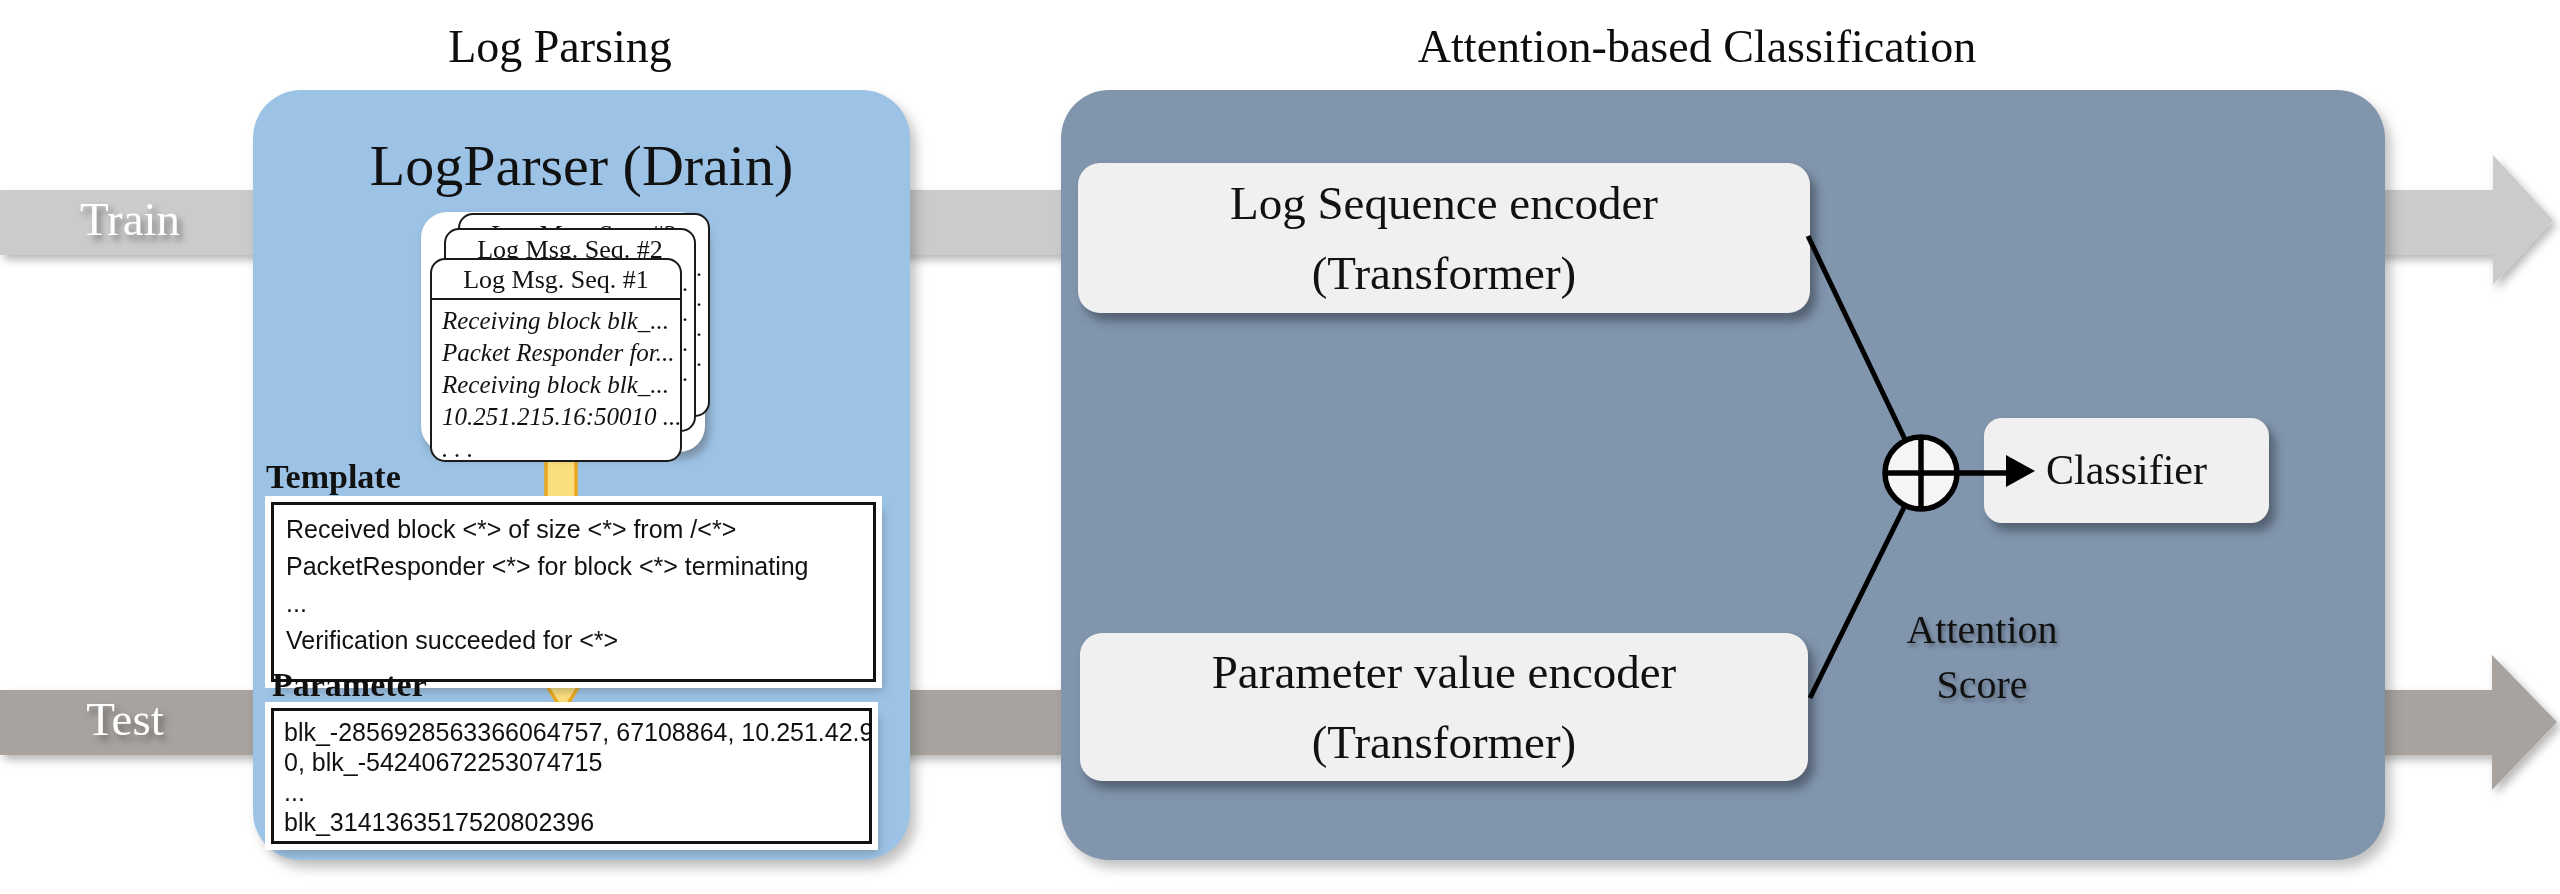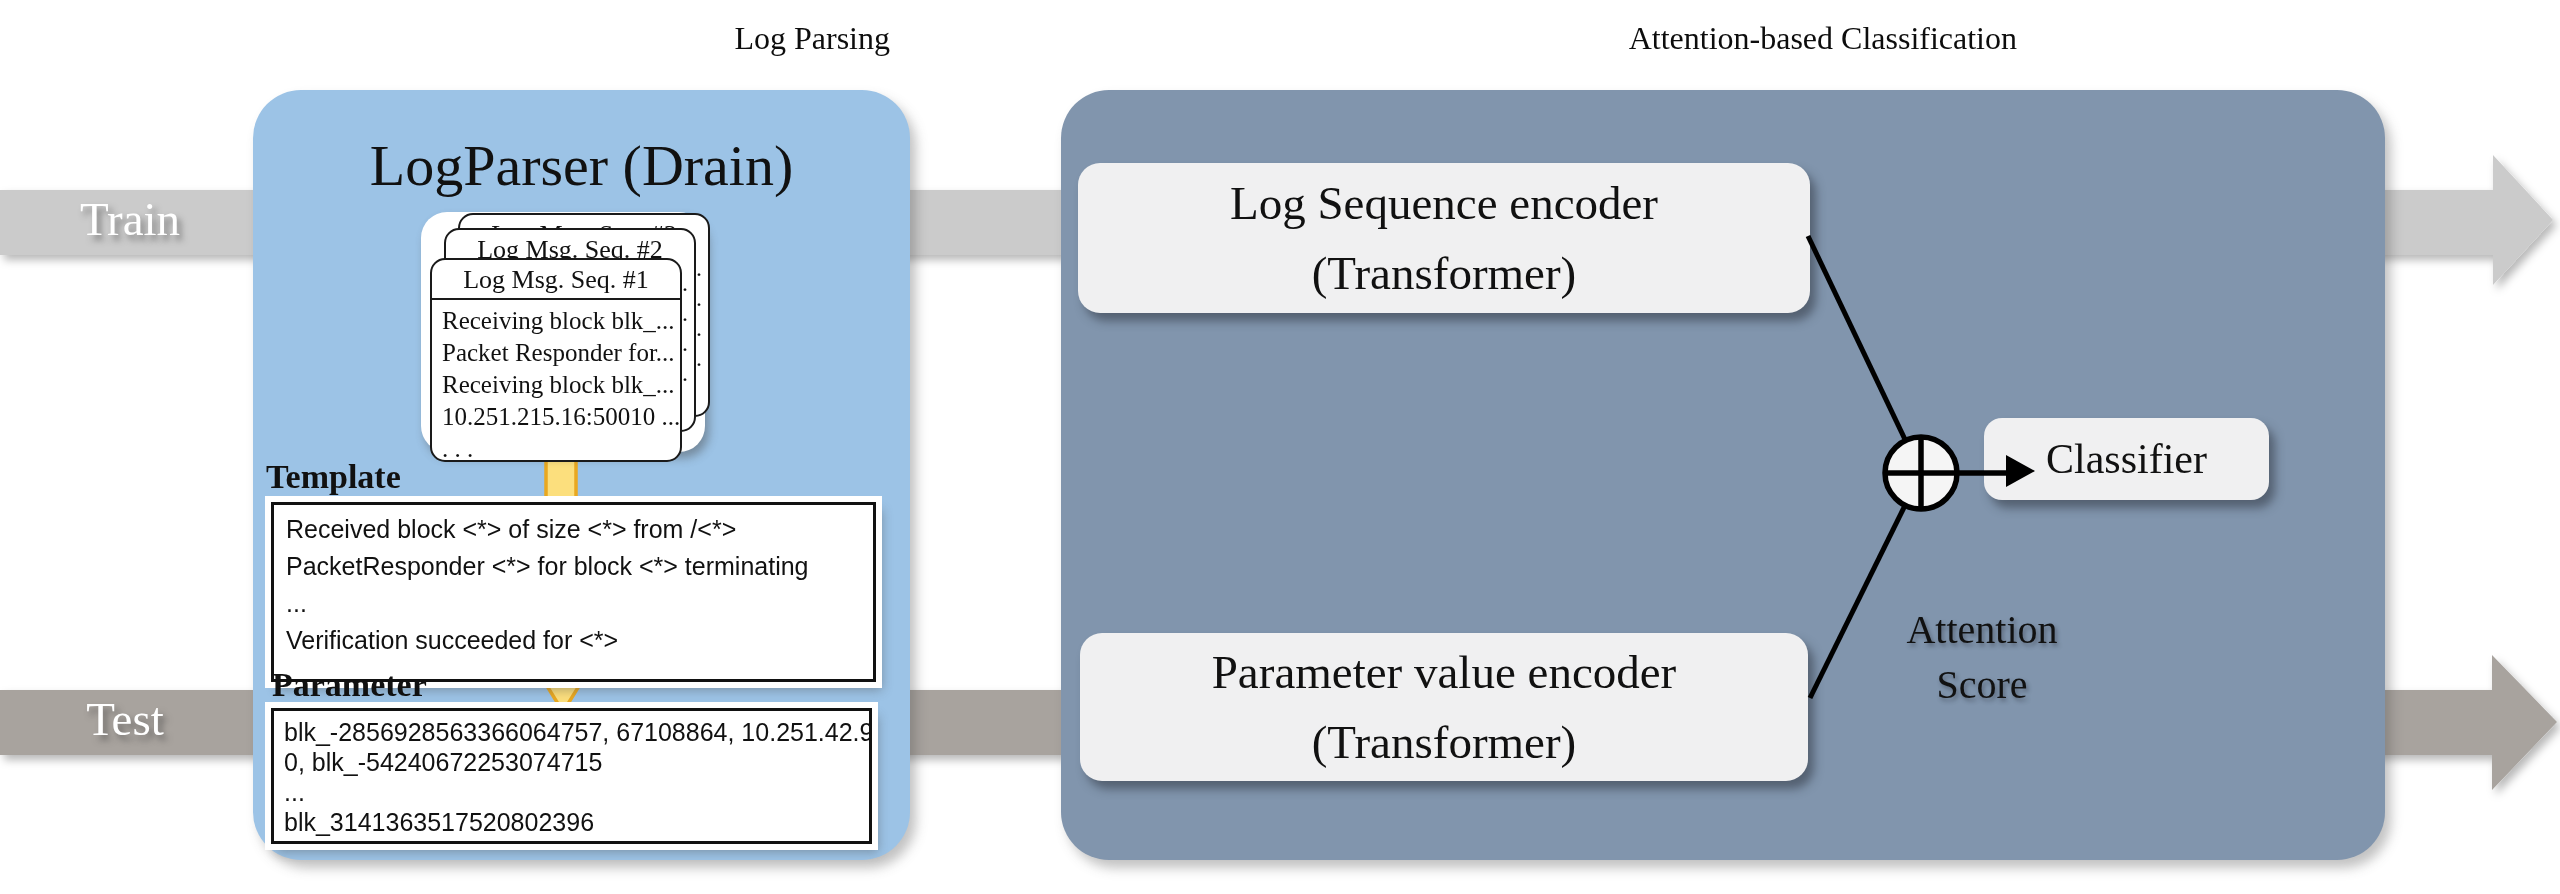--- a/index.html
+++ b/index.html
@@ -1,21 +1,21 @@
 <!DOCTYPE html>
 <html><head>
 <meta charset="utf-8">
 <style>
   html,body{margin:0;padding:0;background:#fff;}
   .canvas{position:relative;width:2560px;height:894px;background:#ffffff;overflow:hidden;
           font-family:"Liberation Serif","DejaVu Serif",serif;color:#111;}
   .abs{position:absolute;}
 
   
-  .sec-title{font-size:32px;text-align:right;color:#0d0d0d;z-index:4;}
+  .sec-title{font-size:46px;text-align:center;color:#0d0d0d;z-index:4;}
 
   
   #bands{left:0;top:0;z-index:1;}
   .flow-label{color:#fff;font-size:47px;text-align:center;z-index:4;
               text-shadow:4px 5px 6px rgba(60,60,60,.55);}
 
   
   .panel{border-radius:48px;z-index:2;}
   .panel.blue{left:253px;top:90px;width:657px;height:770px;background:#9cc3e6;
               box-shadow:6px 8px 12px rgba(80,80,80,.35);}
@@ -24,41 +24,41 @@
 
   .logparser-title{left:253px;top:132px;width:657px;text-align:center;font-size:58px;z-index:4;}
 
   
   .card-stack{left:421px;top:212px;width:284px;height:240px;background:#fff;border-radius:26px;
               box-shadow:4px 6px 10px rgba(70,70,70,.45);z-index:4;}
   .log-card{position:absolute;width:248px;height:200px;background:#fff;border:2.5px solid #1a1a1a;
             border-radius:15px;overflow:hidden;}
   .log-card .hdr{font-size:26px;text-align:center;padding-top:5px;height:33px;}
   .log-card.front .hdr{border-bottom:2.5px solid #1a1a1a;}
-  .log-card .body{font-size:25px;line-height:32px;padding:5px 0 0 10px;white-space:pre;}
+  .log-card .body{font-size:25px;line-height:32px;padding:5px 0 0 10px;white-space:pre;font-style:italic;}
   .log-card .dots{position:absolute;right:5px;top:44px;font-size:24px;line-height:30px;white-space:pre;}
 
   
   #yellow-arrow{z-index:3;}
 
   
   .blk-label{font-size:34px;font-weight:bold;z-index:4;}
   .white-box{background:#fff;border:3px solid #111;box-shadow:0 0 0 6px #ffffff,6px 8px 10px rgba(70,70,70,.4);
              z-index:4;font-family:"Liberation Sans","DejaVu Sans",sans-serif;
              font-size:25px;line-height:37px;white-space:pre;overflow:hidden;}
   #template-box{left:271px;top:502px;width:575px;height:162px;padding:6px 12px;}
   #parameter-box{left:271px;top:708px;width:575px;height:118px;padding:6px 10px;line-height:30px;}
 
   
   .enc-box{background:#f0f0f1;border-radius:22px;box-shadow:6px 8px 10px rgba(40,45,55,.5);
            display:flex;flex-direction:column;align-items:center;justify-content:center;
            font-size:47px;line-height:70px;text-align:center;z-index:4;}
   #seq-encoder{left:1078px;top:163px;width:732px;height:150px;align-items:center;}
   #param-encoder{left:1080px;top:633px;width:728px;height:148px;}
-  #classifier-box{left:1984px;top:418px;width:285px;height:82px;border-radius:18px;
+  #classifier-box{left:1984px;top:418px;width:285px;height:105px;border-radius:18px;
                   font-size:42px;line-height:105px;}
   #attention-score{left:1872px;top:602px;width:220px;text-align:center;font-size:40px;line-height:55px;
                    z-index:4;text-shadow:2px 3px 4px rgba(40,45,55,.45);}
 
   #connections{left:0;top:0;z-index:5;}
 </style>
 </head>
 <body>
 
 <div class="canvas">

